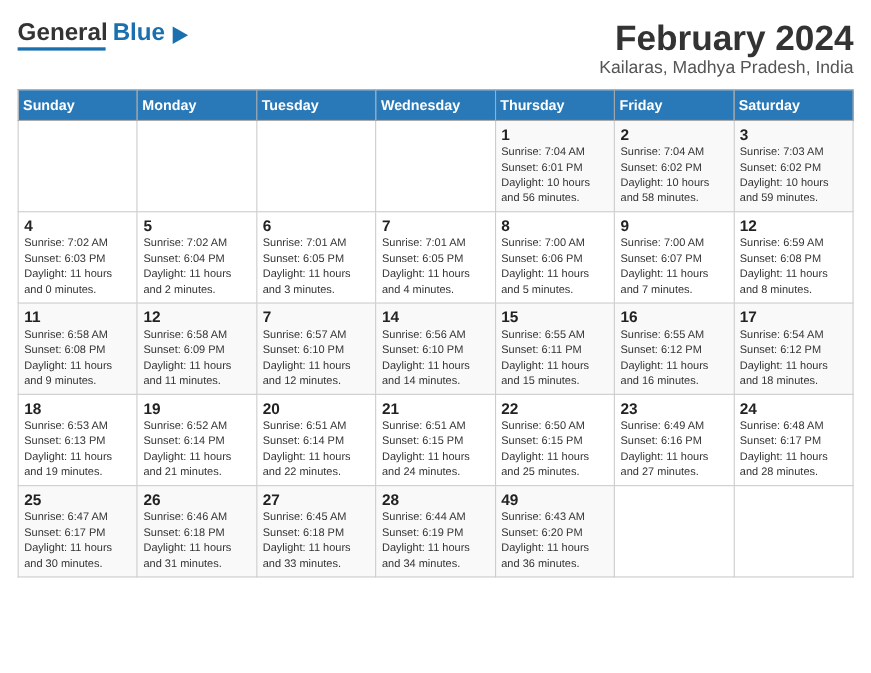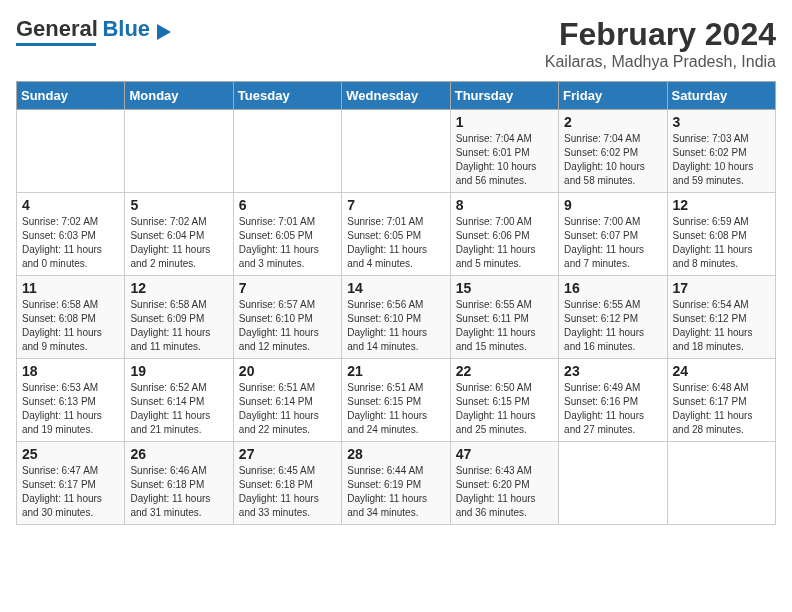--- a/index.html
+++ b/index.html
@@ -228,20 +228,20 @@
         </td>
         <td>
           <div class="cell-day">27</div>
           <div class="cell-info">Sunrise: 6:45 AM<br>Sunset: 6:18 PM<br>Daylight: 11 hours and 33 minutes.</div>
         </td>
         <td>
           <div class="cell-day">28</div>
           <div class="cell-info">Sunrise: 6:44 AM<br>Sunset: 6:19 PM<br>Daylight: 11 hours and 34 minutes.</div>
         </td>
         <td>
-          <div class="cell-day">47</div>
+          <div class="cell-day">49</div>
           <div class="cell-info">Sunrise: 6:43 AM<br>Sunset: 6:20 PM<br>Daylight: 11 hours and 36 minutes.</div>
         </td>
         <td class="empty-cell"></td>
         <td class="empty-cell"></td>
       </tr>
     </tbody>
 </table>
 
 </body></html>

